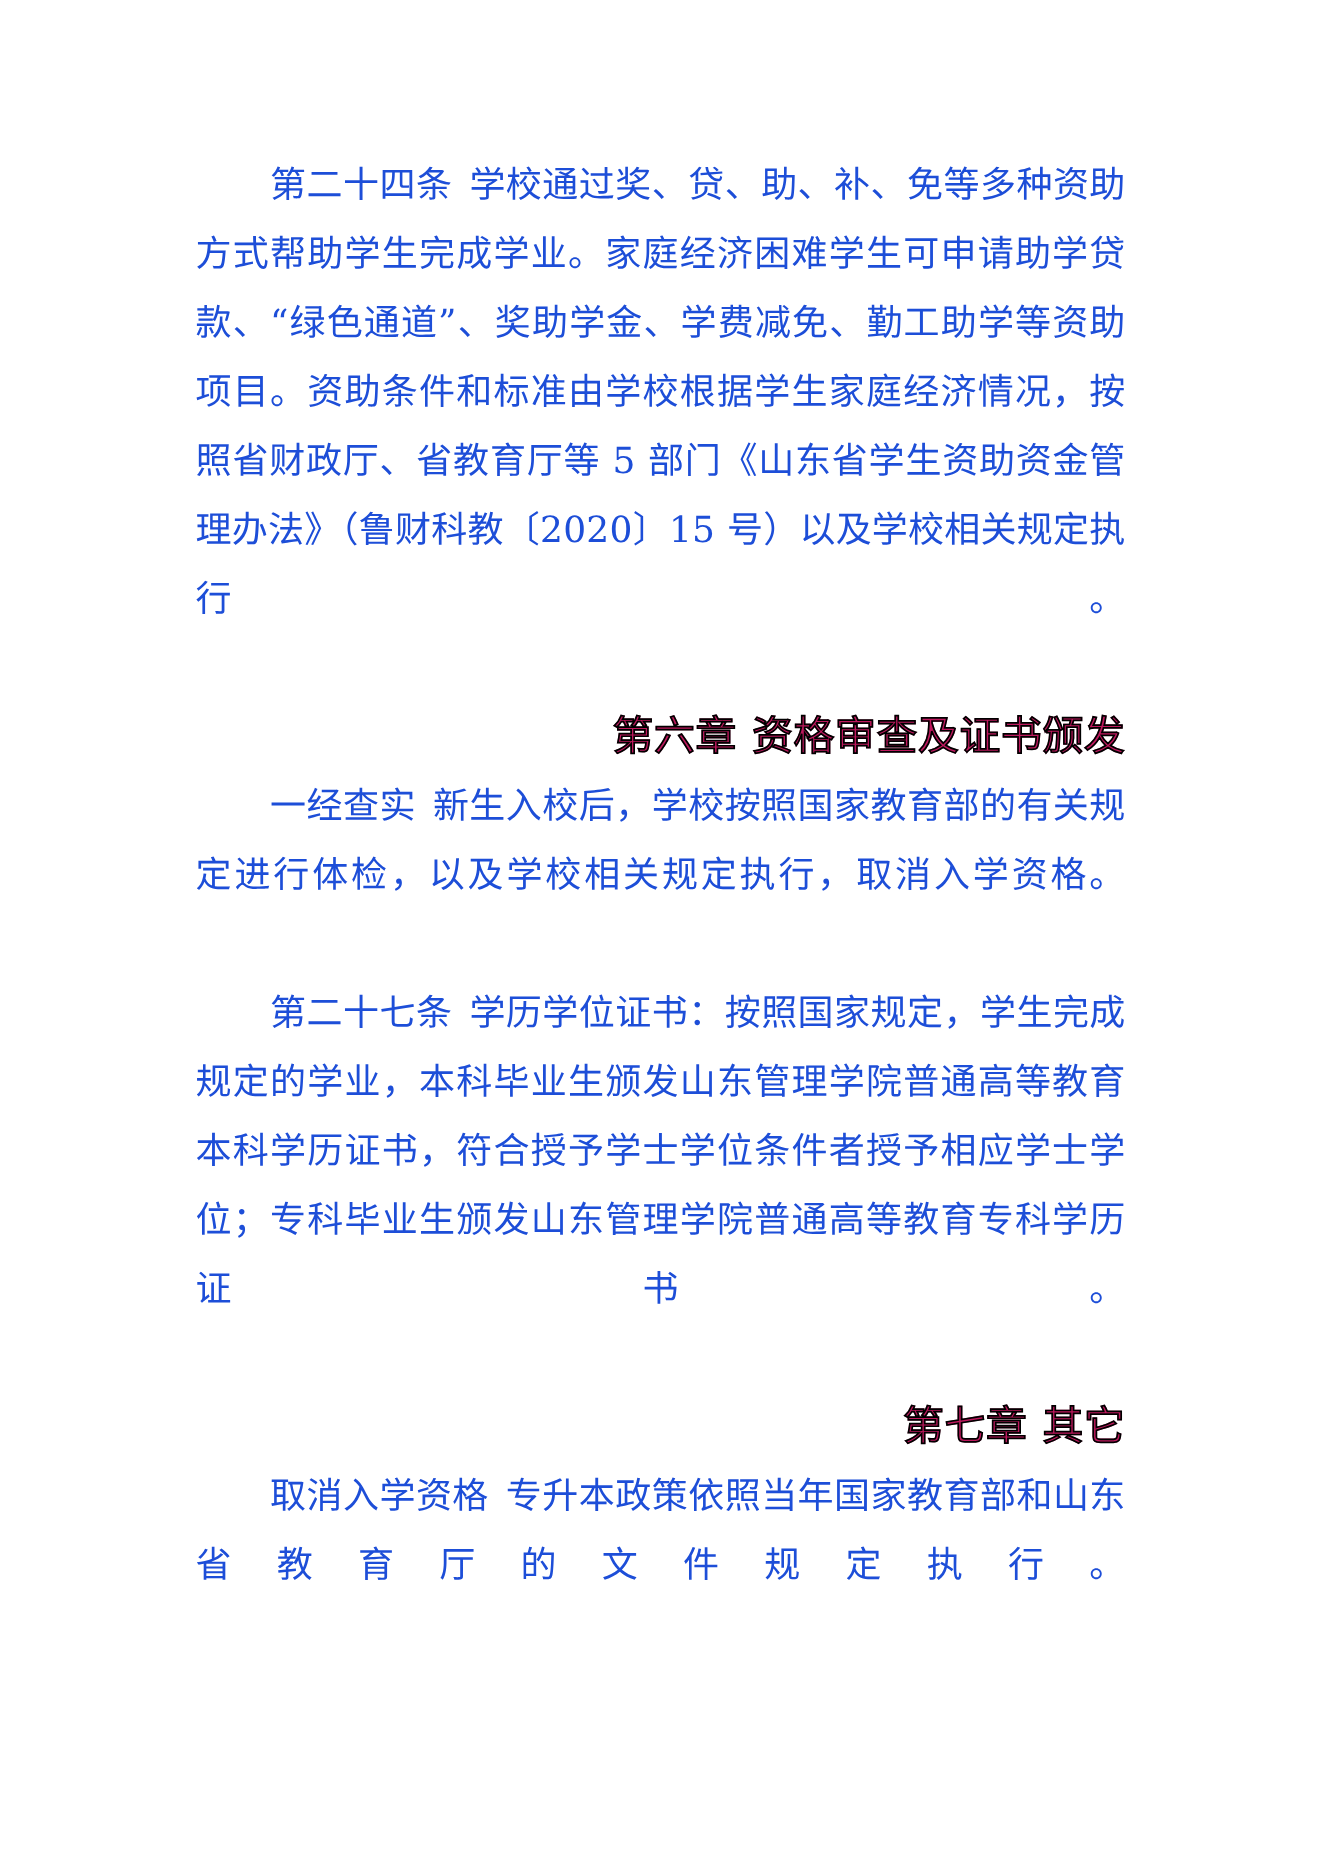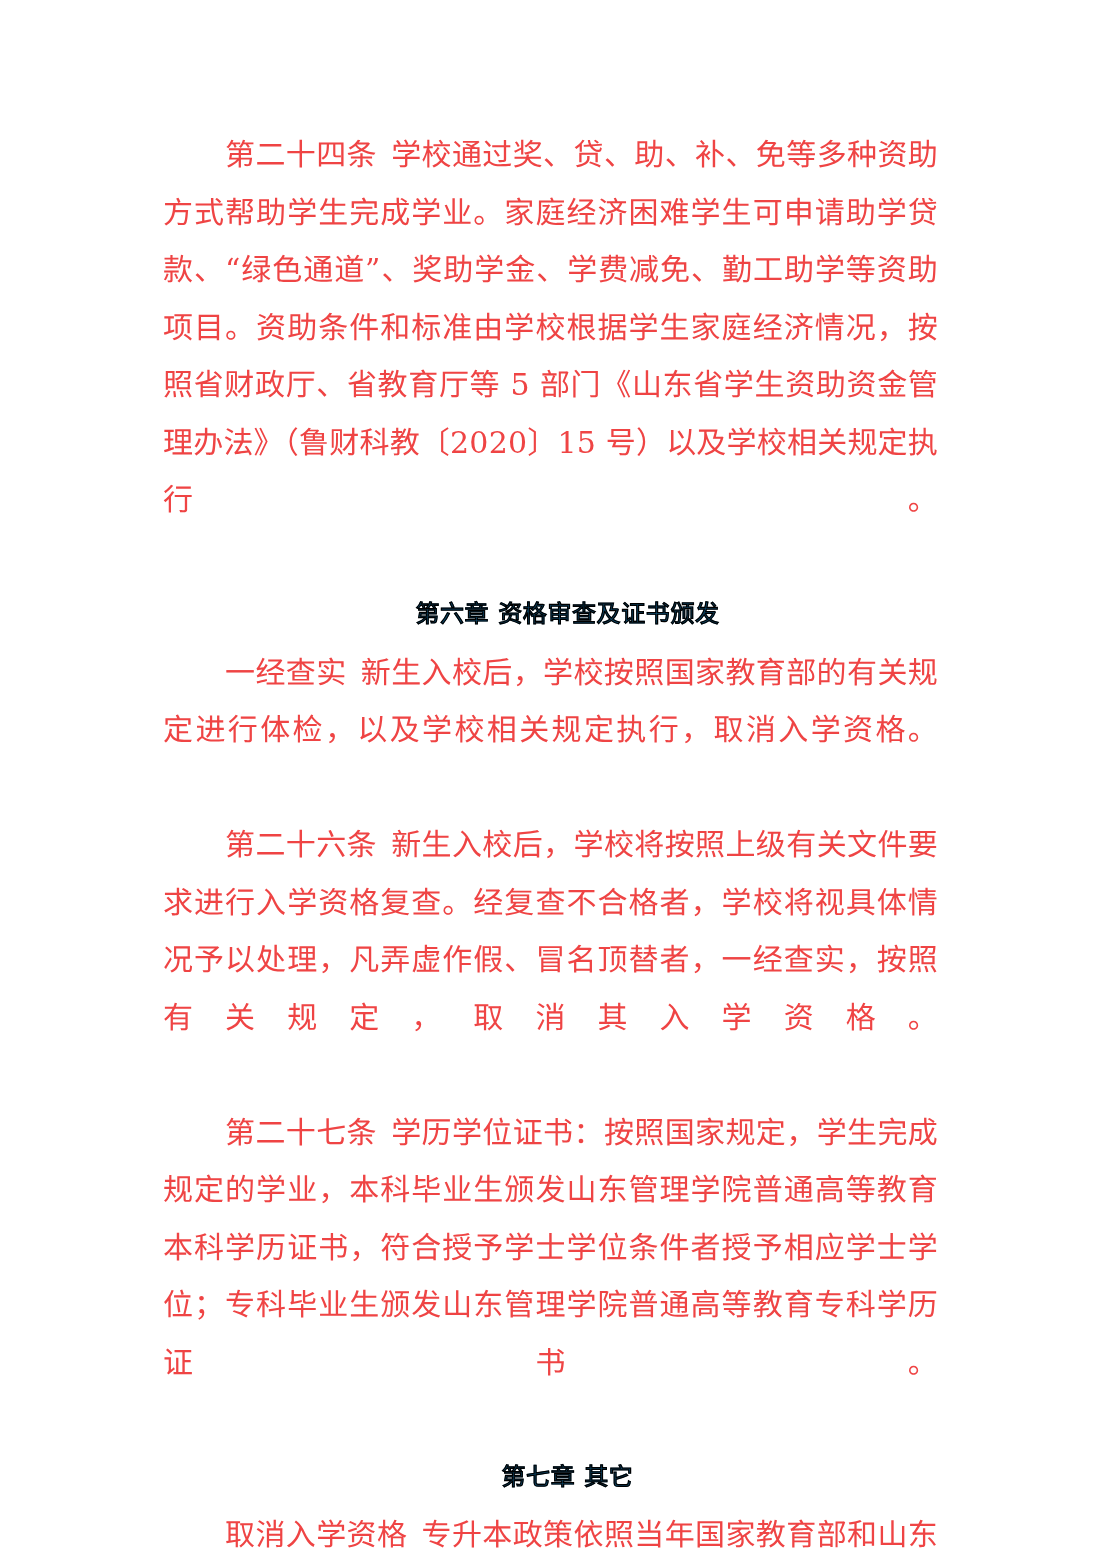--- a/index.html
+++ b/index.html
@@ -33,43 +33,43 @@
   
   .para {
     font-size: 30px;
     line-height: 57.5px;
     text-align: justify;
     text-justify: inter-character;
     text-indent: 62px;
     margin: 0 0 0 0;
     letter-spacing: 0.2px;
     font-weight: 400;
-    color: #ef4444;
+    color: #1d4ed8;
     word-break: break-all;
     font-family: "DejaVu Serif", "Liberation Serif", serif;
   }
   .para:last-child { margin-bottom: 0; }
 
   
   .para::after {
     content: "";
     display: inline-block;
     width: 100%;
   }
 
   
   .chapter-heading {
-    font-size: 24px;
+    font-size: 34px;
     line-height: 57.5px;
     text-indent: 34px;
     font-weight: 700;
     letter-spacing: 0.6px;
-    color: #0c4a6e;
+    color: #be185d;
     margin: 0;
-    text-align: center;
+    text-align: right;
     font-family: "DejaVu Sans", "Liberation Sans", sans-serif;
     -webkit-text-stroke: 0.35px #000000;
   }
 
   
   .art-label { white-space: nowrap; }
   .art-gap {
     display: inline-block;
     width: 14px;
   }
@@ -79,21 +79,20 @@
 
 <div class="page">
   <div class="text-column">
 
     <p class="para"><span class="art-label">第二十四条</span><span class="art-gap"></span><span>学校通过奖、贷、助、补、免等多种资助方式帮助学生完成学业。家庭经济困难学生可申请助学贷款、“绿色通道”、奖助学金、学费减免、勤工助学等资助项目。资助条件和标准由学校根据学生家庭经济情况，按照省财政厅、省教育厅等 5 部门《山东省学生资助资金管理办法》（鲁财科教〔2020〕15 号）以及学校相关规定执行。</span></p>
 
     <h2 class="chapter-heading">第六章  资格审查及证书颁发</h2>
 
     <p class="para"><span class="art-label">一经查实</span><span class="art-gap"></span><span>新生入校后，学校按照国家教育部的有关规定进行体检，以及学校相关规定执行，取消入学资格。</span></p>
 
-    <p class="para"><span class="art-label">第二十六条</span><span class="art-gap"></span><span>新生入校后，学校将按照上级有关文件要求进行入学资格复查。经复查不合格者，学校将视具体情况予以处理，凡弄虚作假、冒名顶替者，一经查实，按照有关规定，取消其入学资格。</span></p>
 
     <p class="para"><span class="art-label">第二十七条</span><span class="art-gap"></span><span>学历学位证书：按照国家规定，学生完成规定的学业，本科毕业生颁发山东管理学院普通高等教育本科学历证书，符合授予学士学位条件者授予相应学士学位；专科毕业生颁发山东管理学院普通高等教育专科学历证书。</span></p>
 
     <h2 class="chapter-heading">第七章  其它</h2>
 
     <p class="para"><span class="art-label">取消入学资格</span><span class="art-gap"></span><span>专升本政策依照当年国家教育部和山东省教育厅的文件规定执行。</span></p>
 
   </div>
 </div>
 

